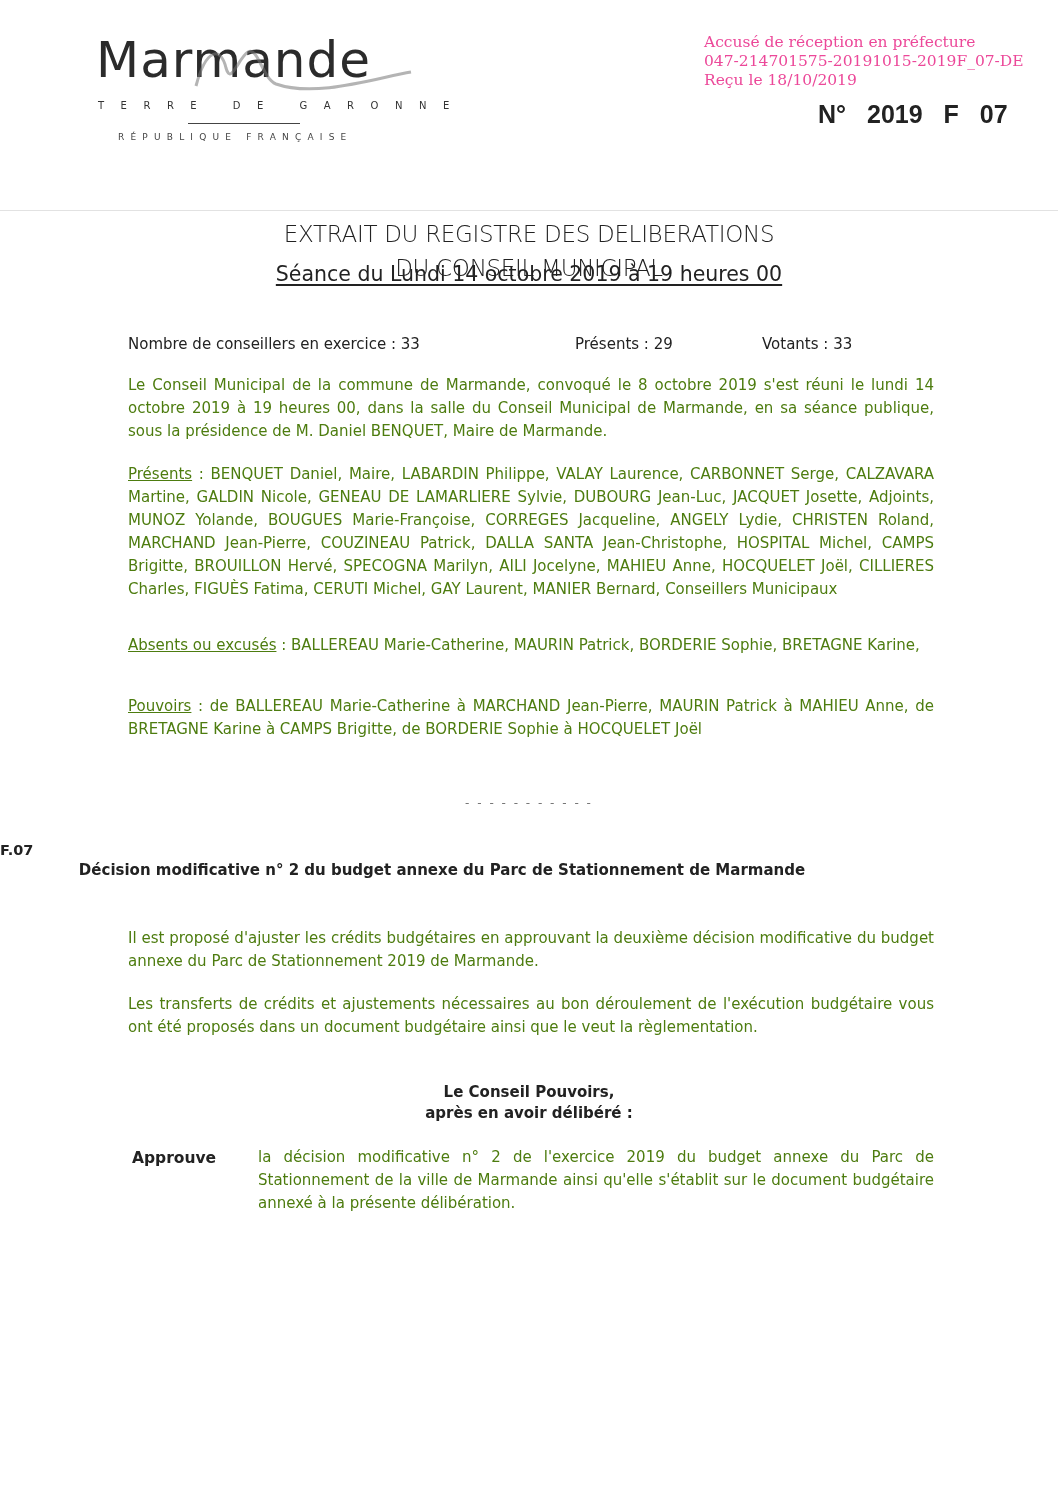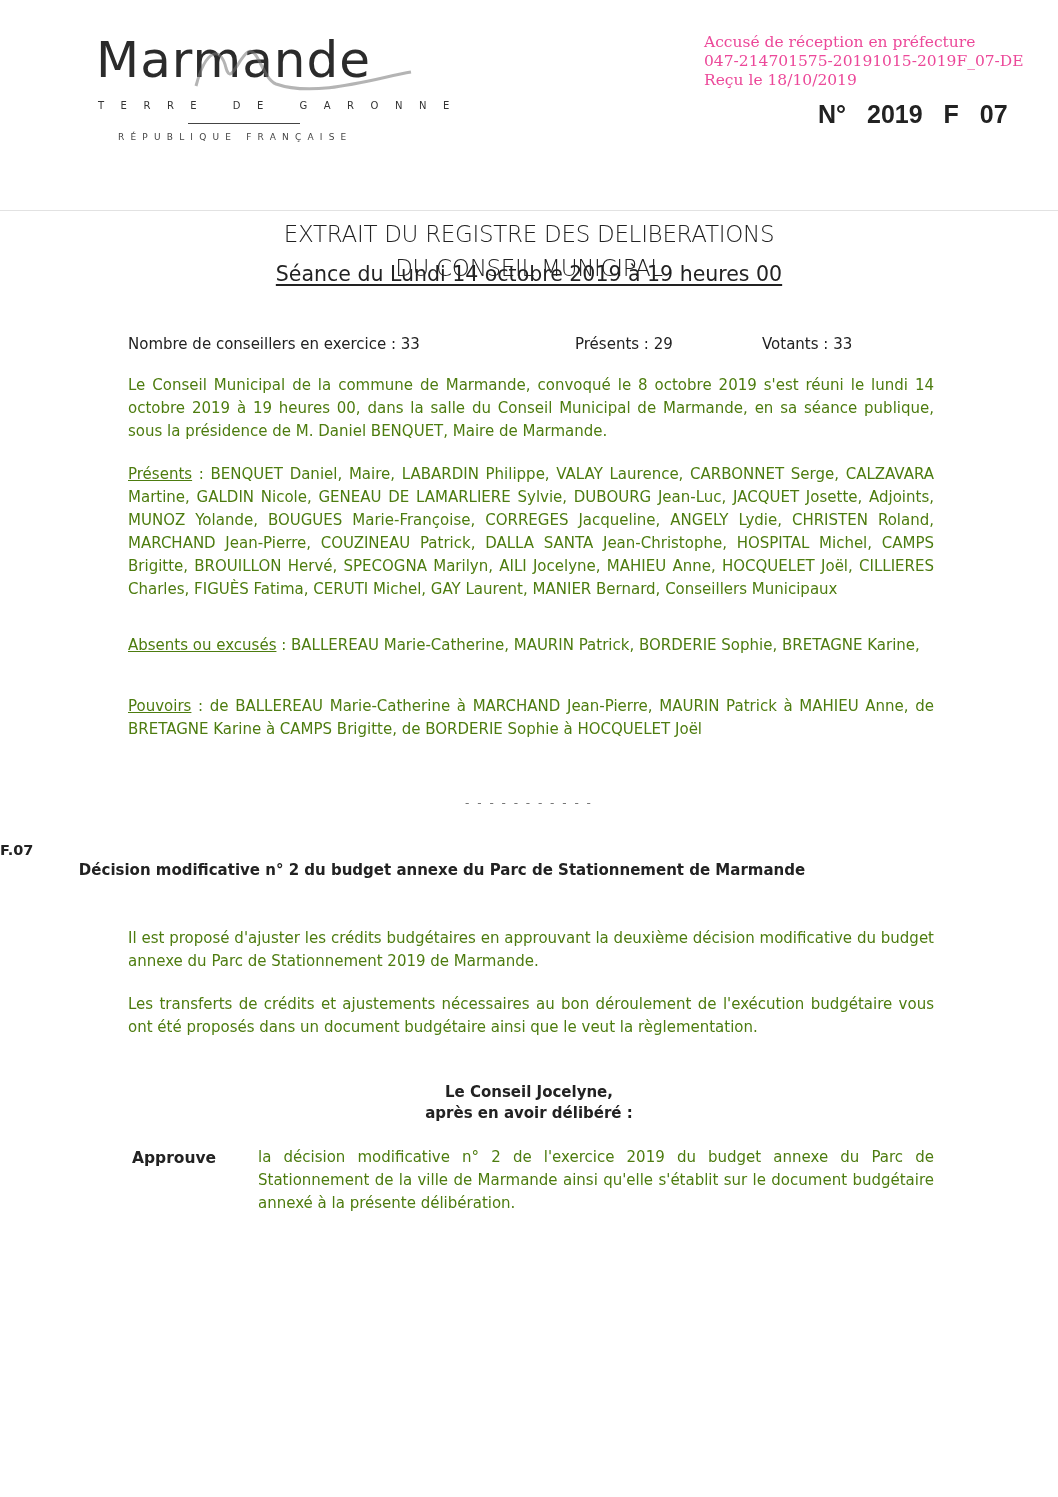--- a/index.html
+++ b/index.html
@@ -90,18 +90,18 @@
 
 <div class="abs dash">- - - - - - - - - - -</div>
 
 <div class="abs fnum">F.07</div>
 <div class="abs ftitle">Décision modificative n° 2 du budget annexe du Parc de Stationnement de Marmande</div>
 
 <div class="abs para body-text" style="top:927px;">Il est proposé d'ajuster les crédits budgétaires en approuvant la deuxième décision modificative du budget annexe du Parc de Stationnement 2019 de Marmande.</div>
 <div class="abs para body-text" style="top:993px;">Les transferts de crédits et ajustements nécessaires au bon déroulement de l'exécution budgétaire vous ont été proposés dans un document budgétaire ainsi que le veut la règlementation.</div>
 
 <div class="abs council">
-  <div>Le Conseil Jocelyne,</div>
+  <div>Le Conseil Pouvoirs,</div>
   <div>après en avoir délibéré :</div>
 </div>
 
 <div class="abs approve-label">Approuve</div>
 <div class="abs approve-text body-text">la décision modificative n° 2 de l'exercice 2019 du budget annexe du Parc de Stationnement de la ville de Marmande ainsi qu'elle s'établit sur le document budgétaire annexé à la présente délibération.</div>
 
 </body></html>

